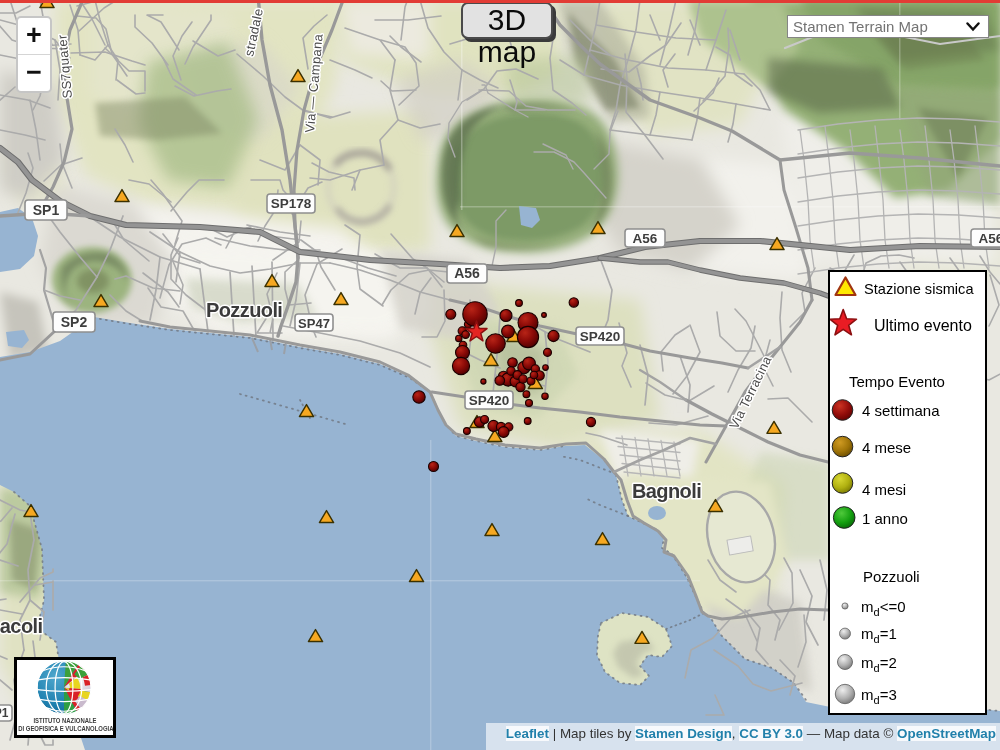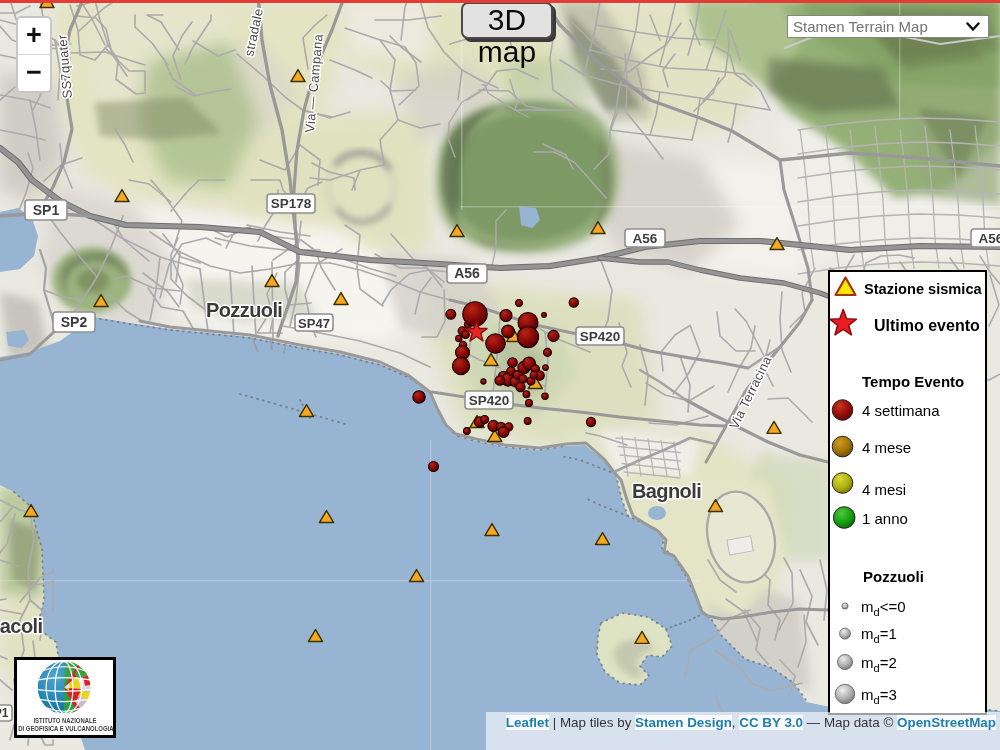--- a/index.html
+++ b/index.html
@@ -8,25 +8,25 @@
   .topred{position:absolute;left:0;top:0;width:1000px;height:2.5px;background:#e23c35;z-index:30;}
   #zoomctl{position:absolute;left:16px;top:16px;width:32px;background:#fff;border:2px solid #c6c6c6;border-radius:5px;z-index:20;}
   #zoomctl .zin,#zoomctl .zout{height:36px;line-height:35px;text-align:center;font-size:27px;font-weight:bold;color:#111;}
   #zoomctl .zin{border-bottom:1px solid #d5d5d5;}
   #btn3d{position:absolute;left:461px;top:2px;width:88px;height:33px;background:#e2e2e2;border:2px solid #4a4a4a;border-radius:7px;box-shadow:3px 3px 0 #3b3b3b;z-index:20;
          font-size:30px;color:#0a0a0a;text-align:center;line-height:32px;}
   #dd{position:absolute;left:787px;top:15px;width:200px;height:21px;background:#fff;border:1px solid #858585;z-index:20;font-size:15px;color:#737373;}
   #dd span{position:absolute;left:5px;top:2px;}
   #legend{position:absolute;left:828px;top:270px;width:159px;height:445px;background:#fff;border:2.5px solid #000;box-sizing:border-box;z-index:15;}
   #ingv{position:absolute;left:14px;top:657px;width:102px;height:81px;background:#fff;border:3px solid #000;box-sizing:border-box;z-index:15;}
-  #attrib{position:absolute;left:486px;right:0;bottom:0;height:38px;background:rgba(255,255,255,0.62);z-index:25;
+  #attrib{position:absolute;left:486px;right:0;bottom:0;height:27px;background:rgba(255,255,255,0.62);z-index:25;
           font-size:13.4px;color:#333;line-height:22px;white-space:nowrap;text-align:right;padding-right:4px;}
   #attrib b{color:#2180ab;font-weight:bold;background:rgba(255,255,255,0.8);}
   .lgt{position:absolute;font-size:15px;color:#000;white-space:nowrap;}
-  .lgb{font-weight:bold;}
+  .lgb{font-weight:normal;}
   sub{font-size:11px;}
 </style></head>
 <body>
 <div id="map">
 <svg class="base" width="1000" height="750" viewBox="0 0 1000 750">
 <defs>
   <filter id="b8" x="-40%" y="-40%" width="180%" height="180%">
           <feGaussianBlur stdDeviation="8"></feGaussianBlur>
         </filter>
   <filter id="b5" x="-40%" y="-40%" width="180%" height="180%">
@@ -563,21 +563,21 @@
 <circle cx="12.5" cy="174.6" r="10.3" fill="url(#lgo)" stroke="#222" stroke-width="1"></circle>
 <circle cx="12.5" cy="211" r="10.3" fill="url(#lgy)" stroke="#222" stroke-width="1"></circle>
 <circle cx="14.2" cy="245.5" r="10.8" fill="url(#lgg)" stroke="#222" stroke-width="1"></circle>
 <circle cx="15" cy="334" r="3.1" fill="url(#lggr)" stroke="#666" stroke-width="0.8"></circle>
 <circle cx="15" cy="361.6" r="5.5" fill="url(#lggr)" stroke="#666" stroke-width="0.8"></circle>
 <circle cx="15" cy="390" r="7.5" fill="url(#lggr)" stroke="#666" stroke-width="0.9"></circle>
 <circle cx="15" cy="422" r="9.7" fill="url(#lggr)" stroke="#666" stroke-width="0.9"></circle>
 </svg>
 <div class="lgt lgb" style="left:34px;top:9px;font-size:14.6px">Stazione sismica</div>
 <div class="lgt lgb" style="left:44px;top:44.5px;font-size:16px">Ultimo evento</div>
-<div class="lgt lgb" style="left:32px;top:101px;font-size:15px">Tempo Evento</div>
+<div class="lgt lgb" style="left:19px;top:101px;font-size:15px">Tempo Evento</div>
 <div class="lgt" style="left:32px;top:130px;font-size:15px">4 settimana</div>
 <div class="lgt" style="left:32px;top:167px;font-size:15px">4 mese</div>
 <div class="lgt" style="left:32px;top:209px;font-size:15px">4 mesi</div>
 <div class="lgt" style="left:32px;top:238px;font-size:15px">1 anno</div>
 <div class="lgt lgb" style="left:33px;top:296px;font-size:15px">Pozzuoli</div>
 <div class="lgt" style="left:31px;top:325.5px;font-size:15px">m<sub>d</sub>&lt;=0</div>
 <div class="lgt" style="left:31px;top:353px;font-size:15px">m<sub>d</sub>=1</div>
 <div class="lgt" style="left:31px;top:382px;font-size:15px">m<sub>d</sub>=2</div>
 <div class="lgt" style="left:31px;top:414px;font-size:15px">m<sub>d</sub>=3</div>
 </div>

